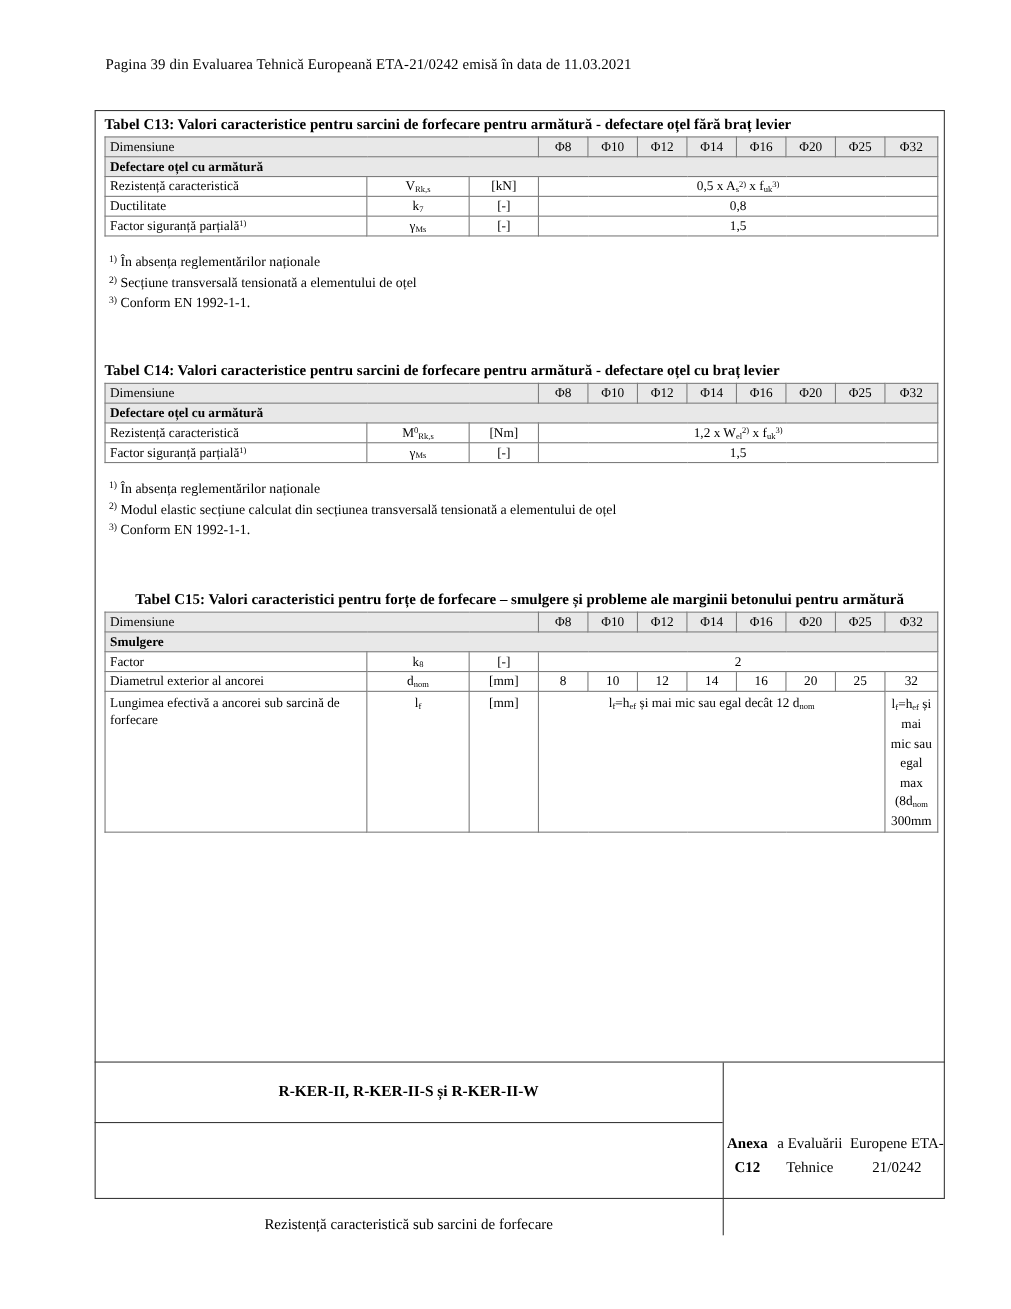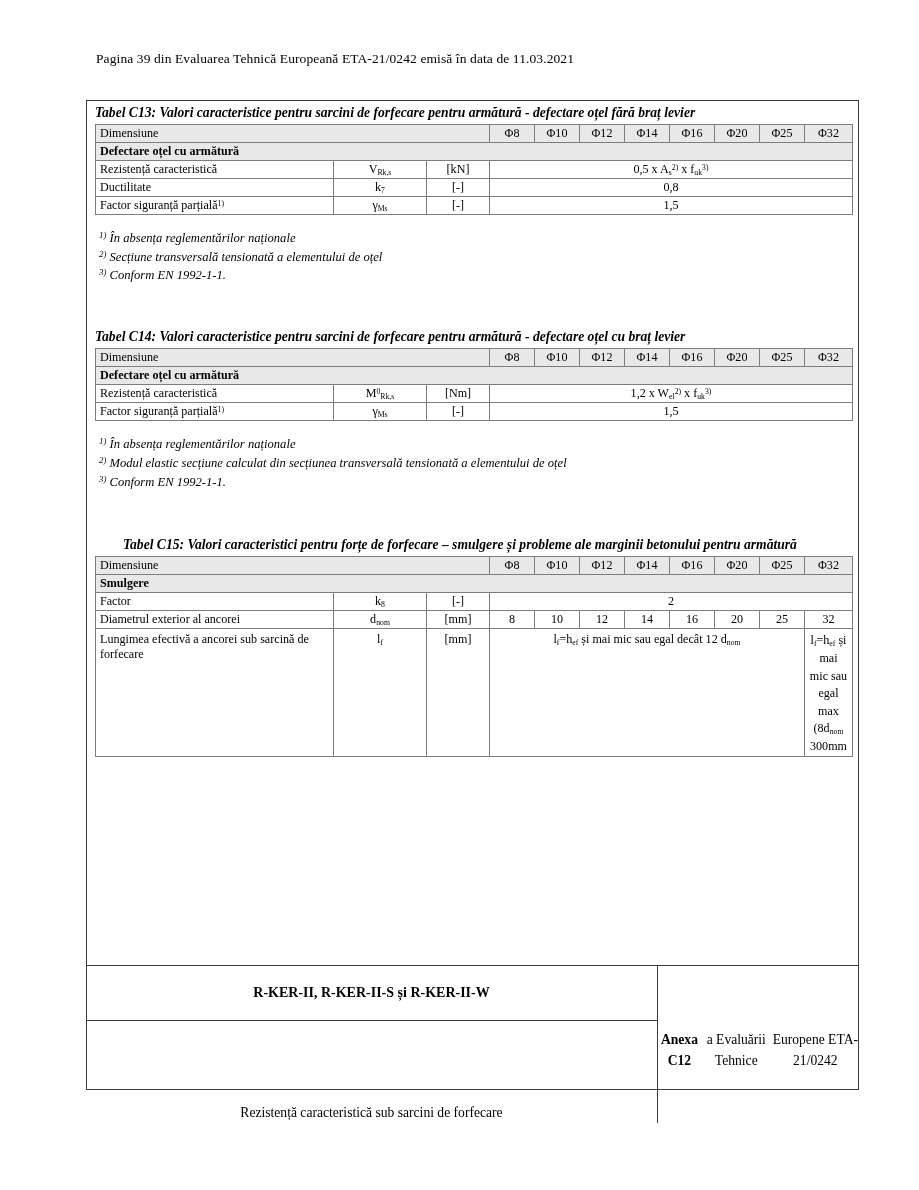--- a/index.html
+++ b/index.html
@@ -41,21 +41,20 @@
     left: 95px;
     top: 105px;
     width: 757px;
   }
 
   .tbl-title {
     font-weight: bold;
     font-size: 13.6px;
     line-height: 1.25;
     margin: 0 0 2px 0;
-    font-style: italic;
   }
   .tbl-title.justify {
     text-align: justify;
     text-align-last: left;
     margin-left: 28px;
   }
 
   table.dtbl {
     border-collapse: collapse;
     width: 757px;
@@ -78,21 +77,20 @@
     font-weight: bold;
   }
   td.ctr { text-align: center; }
   sub { font-size: .64em; vertical-align: -0.22em; }
   sup { font-size: .64em; vertical-align: 0.44em; }
 
   .notes {
     margin: 14px 0 0 4px;
     font-size: 12.6px;
     line-height: 1.42;
-    font-style: italic;
   }
   .notes div sup { font-size: .7em; }
 
   .gap-a { height: 44px; }
   .gap-b { height: 46px; }
 
   .footer-box {
     position: absolute;
     left: 86px;
     top: 965px;

